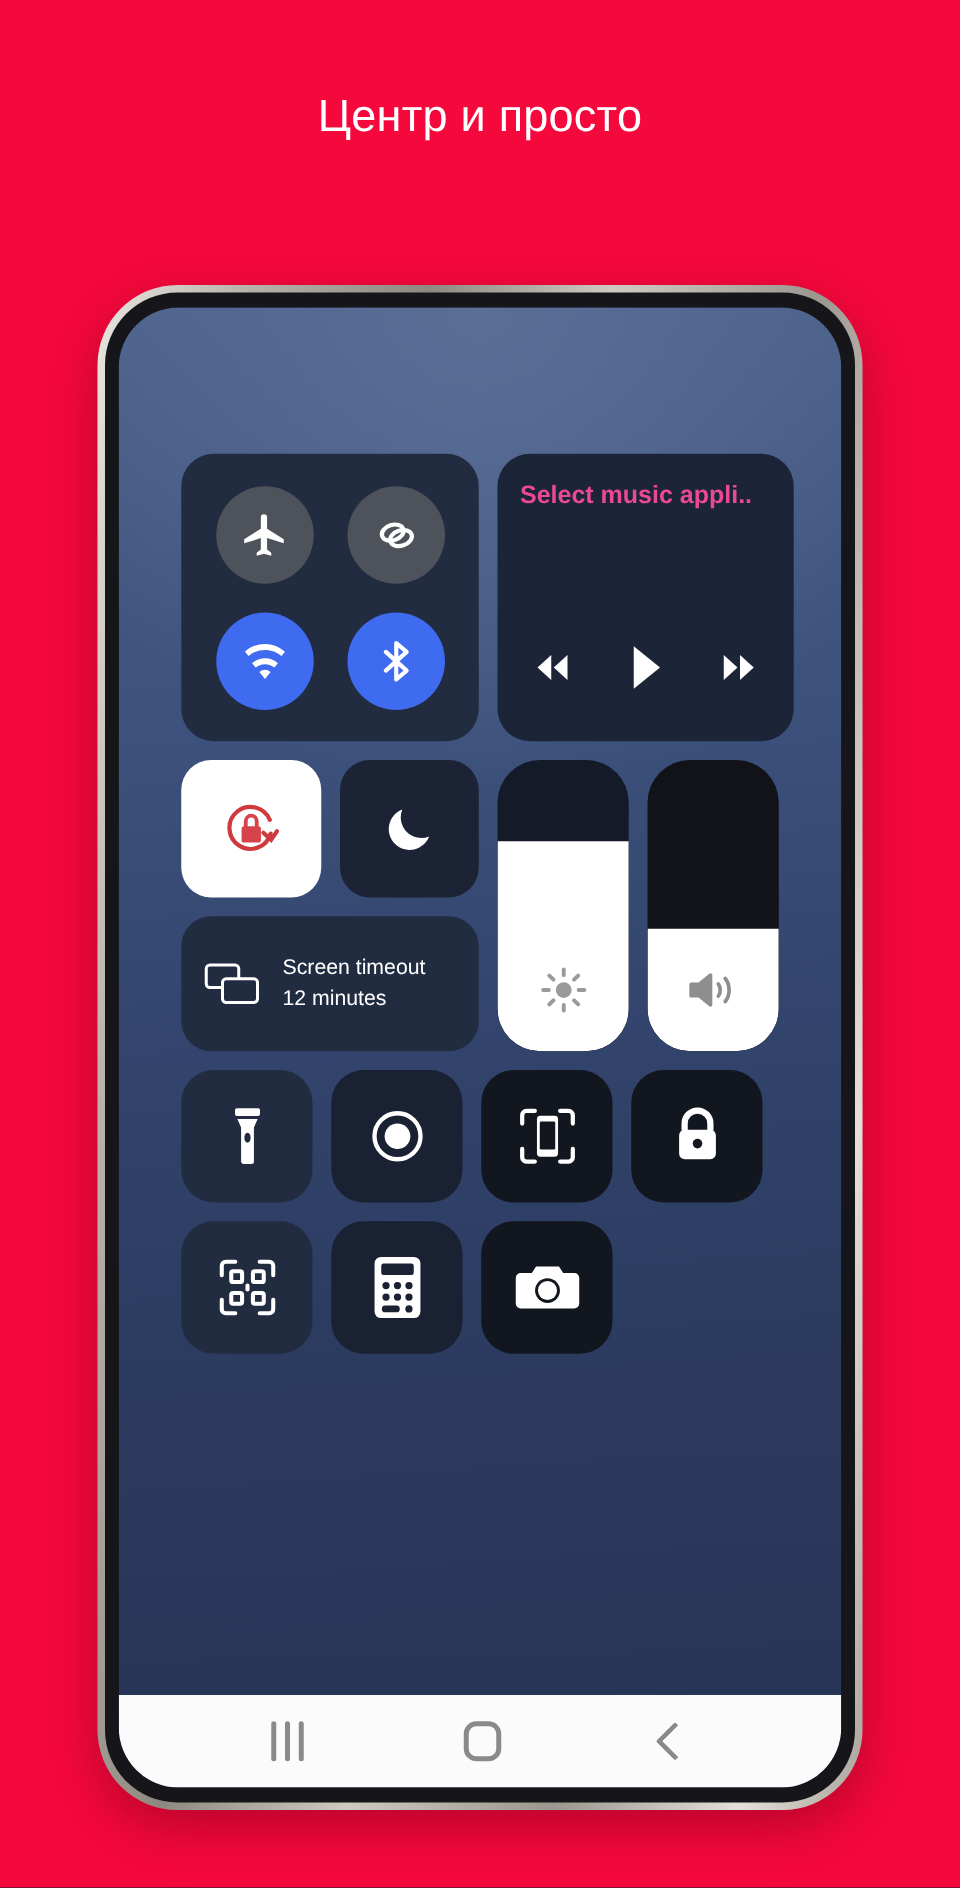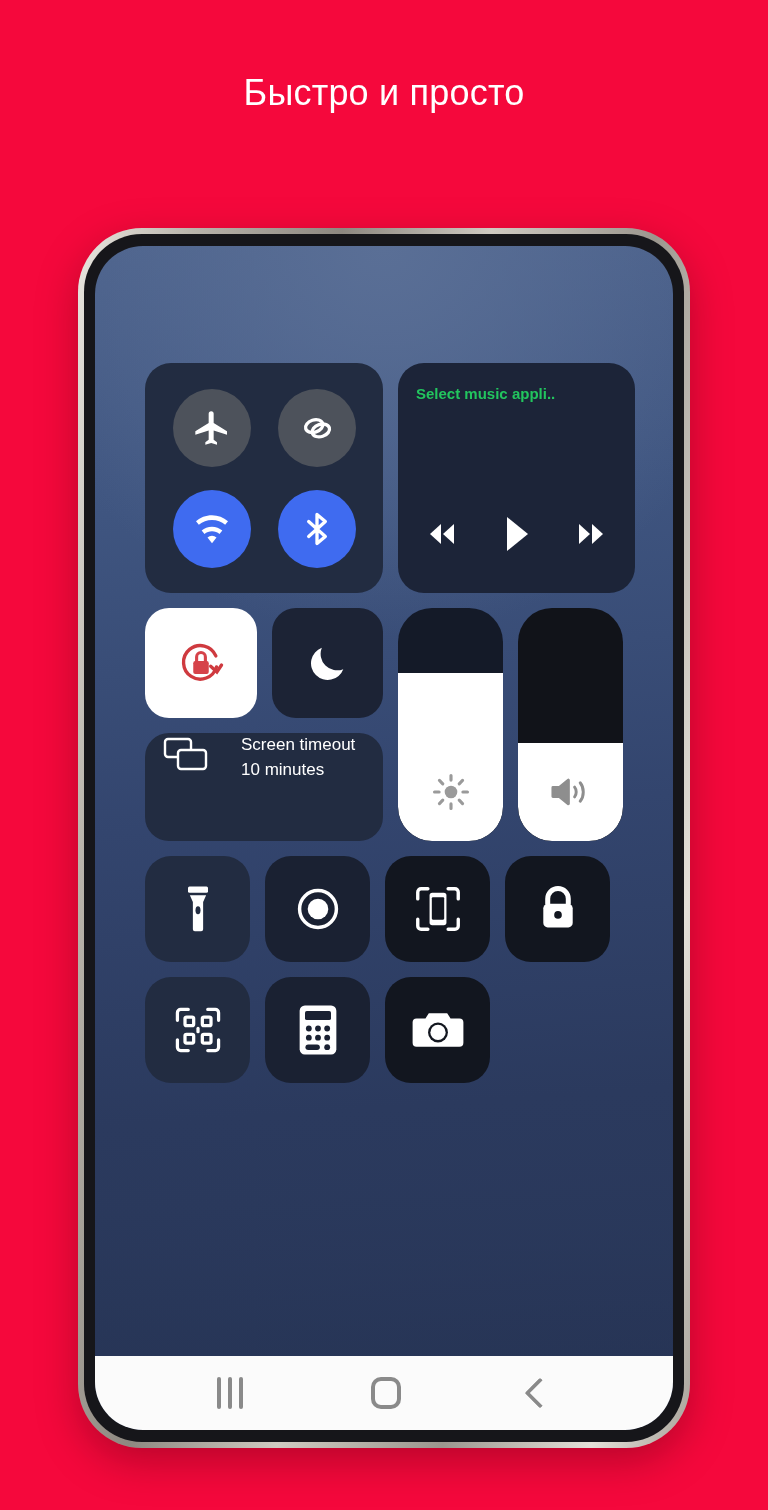--- a/index.html
+++ b/index.html
@@ -96,22 +96,22 @@
   .media-card {
     width: 237px; height: 230px;
     border-radius: 26px;
     background: #1c2438;
     padding: 22px 18px;
     display: flex;
     flex-direction: column;
     justify-content: space-between;
   }
   .media-title {
-    color: #22c55e;
-    font-size: 15px;
+    color: #ec4899;
+    font-size: 20px;
     font-weight: bold;
     white-space: nowrap;
     overflow: hidden;
   }
   .media-btns {
     display: flex; align-items: center; justify-content: space-between;
     padding: 0 6px 18px 6px;
   }
 
   
@@ -126,22 +126,22 @@
     width: 112px; height: 110px;
     border-radius: 24px;
     display: flex; align-items: center; justify-content: center;
   }
   .sq-white { background: #ffffff; }
   .timeout-card {
     margin-top: 15px;
     width: 238px; height: 108px;
     border-radius: 24px;
     background: #222c41;
-    display: flex; 
-    gap: 30px;
+    display: flex; align-items: center;
+    gap: 15px;
     padding: 0 16px;
   }
   .timeout-text { color: #fff; font-size: 17px; line-height: 1.45; }
 
   .slider {
     width: 105px; height: 233px;
     border-radius: 34px;
     position: relative;
     overflow: hidden;
     background: #141a28;
@@ -204,21 +204,21 @@
     border-bottom: 4px solid #8a8a8a;
     transform: rotate(45deg);
     border-radius: 2px;
   }
   svg { display: block; }
 </style>
 </head>
 <body>
 
 <div class="header">
-  <div class="title-sub">Быстро и просто</div>
+  <div class="title-sub">Центр и просто</div>
 </div>
 
 <div class="phone-outer">
  <div class="phone-bezel">
   <div class="phone-screen">
 
     <div class="cc">
 
       <div class="cc-row">
 
@@ -304,21 +304,21 @@
 
           <div class="timeout-card">
             <span>
               <svg width="50" height="42" viewBox="0 0 50 42" fill="none" stroke="#ffffff" stroke-width="2.4" stroke-linejoin="round">
                 <rect x="4" y="6" width="26" height="18" rx="3"></rect>
                 <rect x="17" y="17" width="28" height="19" rx="3" fill="#222c41"></rect>
               </svg>
             </span>
             <div class="timeout-text">
               <div>Screen timeout</div>
-              <div>10 minutes</div>
+              <div>12 minutes</div>
             </div>
           </div>
         </div>
 
         <div class="slider">
           <div class="slider-fill" id="brightness-fill" style="height: 72%;"></div>
           <div class="slider-icon">
             <svg width="42" height="42" viewBox="0 0 24 24" fill="none" stroke="#9a9a9a" stroke-width="1.8" stroke-linecap="round">
               <circle cx="12" cy="12" r="3.6" fill="#9a9a9a" stroke="none"></circle>
               <path d="M12 2.6v2.6M12 18.8v2.6M2.6 12h2.6M18.8 12h2.6M5.4 5.4l1.9 1.9M16.7 16.7l1.9 1.9M18.6 5.4l-1.9 1.9M7.3 16.7l-1.9 1.9"></path>

